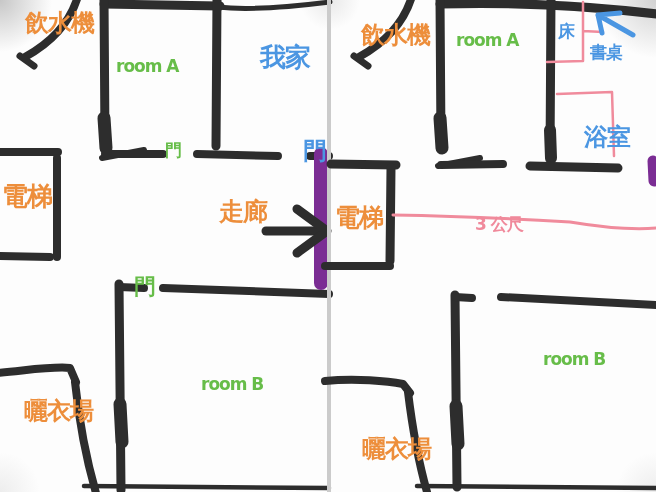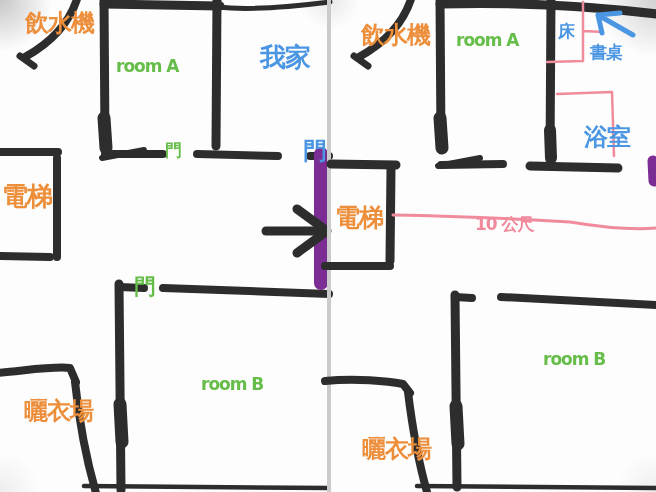--- a/index.html
+++ b/index.html
@@ -107,31 +107,32 @@
   </svg>
 
   <div>
     <span class="label c-orange fs24" style="left:1px;top:11px;">飲水機</span>
     <span class="label c-green fs23" style="left:116px;top:58px;">room A</span>
     <span class="label c-blue fs26" style="left:260px;top:34px;margin-top:10px;">我家</span>
     <span class="label c-green fs23" style="left:165px;top:142px;">門</span>
     <span class="label c-blue fs24" style="left:279px;top:139px;">門</span>
     <span class="label c-orange fs26" style="left:2px;top:183px;">電梯</span>
     <div class="corridor-label c-orange">
+      <div>走廊</div>
     </div>
     <span class="label c-green fs22" style="left:134px;top:275px;">門</span>
     <span class="label c-green fs23" style="left:201px;top:376px;">room B</span>
     <span class="label c-orange fs24" style="left:0px;top:399px;">曬衣場</span>
   </div>
 
   <div>
     <span class="label c-orange fs24" style="left:337px;top:23px;">飲水機</span>
     <span class="label c-green fs23" style="left:456px;top:32px;">room A</span>
     <span class="label c-blue fs23" style="left:558px;top:23px;">床</span>
     <span class="label c-blue fs23" style="left:590px;top:44px;">書桌</span>
     <span class="label c-blue fs24" style="left:560px;top:125px;">浴室</span>
     <span class="label c-orange fs25" style="left:335px;top:205px;">電梯</span>
-    <span class="label c-pink fs23" style="left:475px;top:216px;">10 公尺</span>
+    <span class="label c-pink fs23" style="left:475px;top:216px;">3 公尺</span>
     <span class="label c-green fs23" style="left:543px;top:351px;">room B</span>
     <span class="label c-orange fs24" style="left:338px;top:437px;">曬衣場</span>
   </div>
 
 </div>
 
 </body></html>

